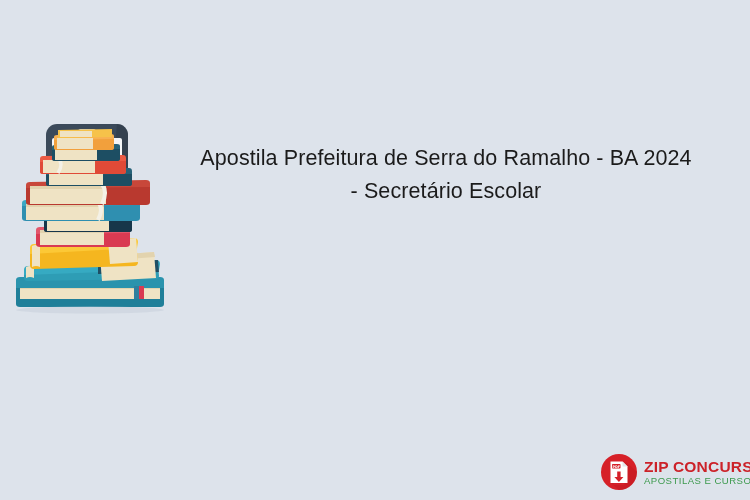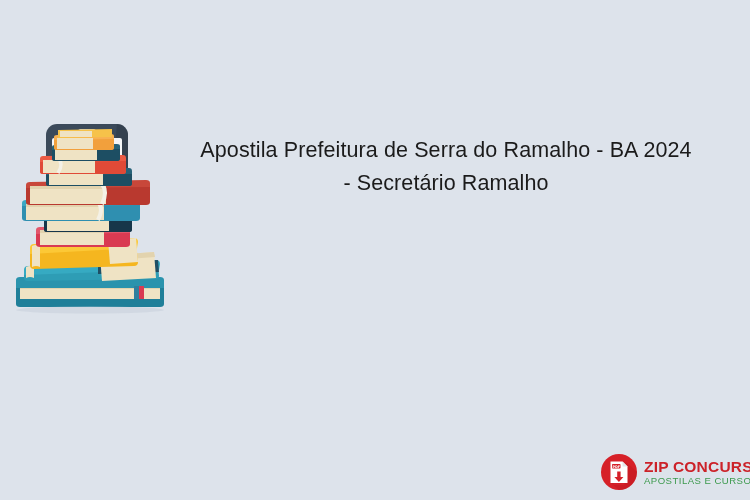--- a/index.html
+++ b/index.html
@@ -32,21 +32,21 @@
   .illustration svg {
     display: block;
     width: 170px;
     height: 195px;
   }
 
   
   .title-block {
     position: absolute;
     left: 160px;
-    top: 134px;
+    top: 142px;
     width: 572px;
     text-align: center;
   }
   .title-line {
     font-size: 21.5px;
     line-height: 33px;
     color: #1b1b1b;
     font-weight: 400;
     letter-spacing: 0.1px;
     white-space: nowrap;
@@ -192,21 +192,21 @@
         <path d="M50 10 L104 9 L104 17 L50 18 Z" fill="#f6c24a"></path>
         <rect x="52" y="11" width="32" height="6" fill="#efe3c4"></rect>
       </g>
 
       <ellipse cx="82" cy="190" rx="74" ry="3.5" fill="#c7cfda" opacity="0.55"></ellipse>
     </svg>
   </div>
 
   <div class="title-block">
     <div class="title-line">Apostila Prefeitura de Serra do Ramalho - BA 2024</div>
-    <div class="title-line">- Secretário Ramalho</div>
+    <div class="title-line">- Secretário Escolar</div>
   </div>
 
   <div class="logo">
     <div class="logo-mark">
       <svg viewBox="0 0 38 38" xmlns="http://www.w3.org/2000/svg">
         <circle cx="19" cy="19" r="18" fill="#d62028"></circle>
         <path d="M19 37 A18 18 0 0 0 37 19 L26 9 L11 30 Z" fill="#b8161d" opacity="0.35"></path>
 
         <path d="M10.5 8.5 h12 l5 5 v16.5 h-17 z" fill="#ffffff"></path>
         <path d="M22.5 8.5 l5 5 h-5 z" fill="#e3e6ea"></path>

